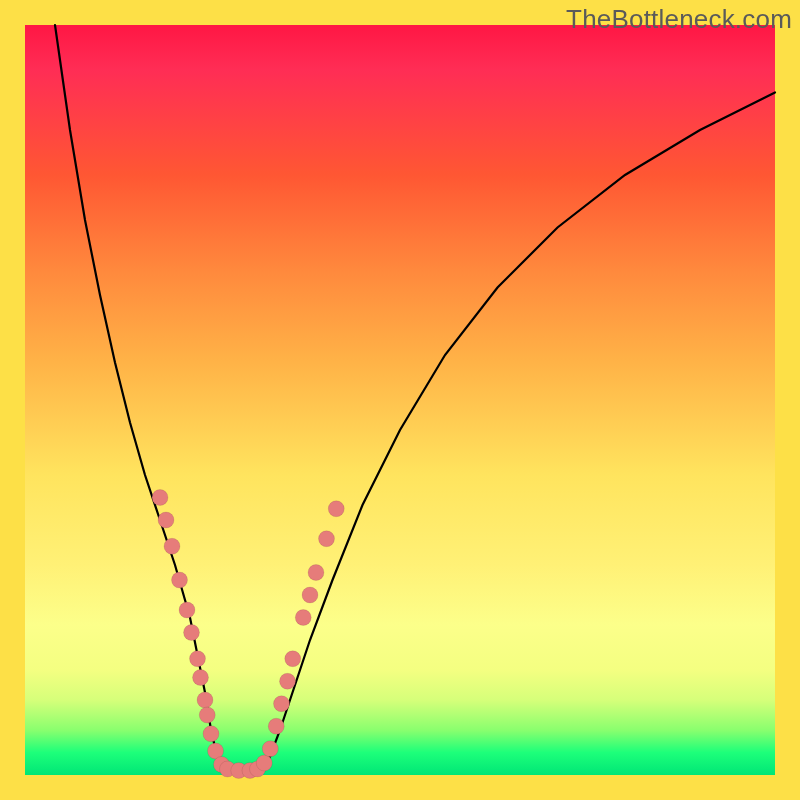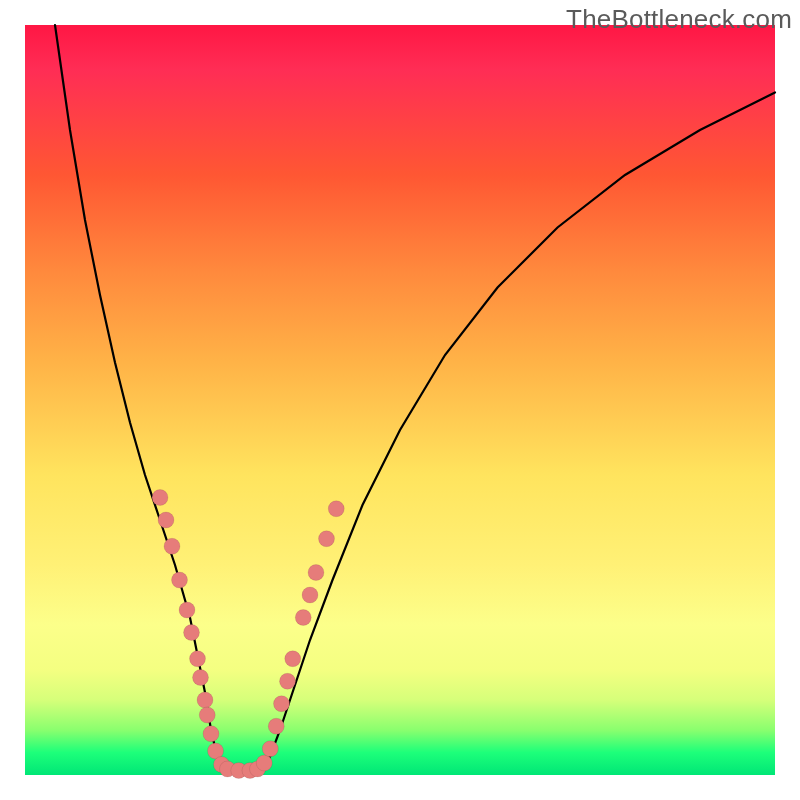--- a/index.html
+++ b/index.html
@@ -8,21 +8,21 @@
     width: 800px;
     height: 800px;
     overflow: hidden;
     background: #000;
     font-family: Arial, Helvetica, sans-serif;
   }
   .frame {
     position: relative;
     width: 800px;
     height: 800px;
-    background: #ffffff;
+    background: #fde047;
     text-align: center;
   }
   .watermark {
     position: absolute;
     top: 4px;
     right: 8px;
     color: #5a5a5a;
     font-size: 26px;
     font-weight: 400;
     letter-spacing: 0.2px;

